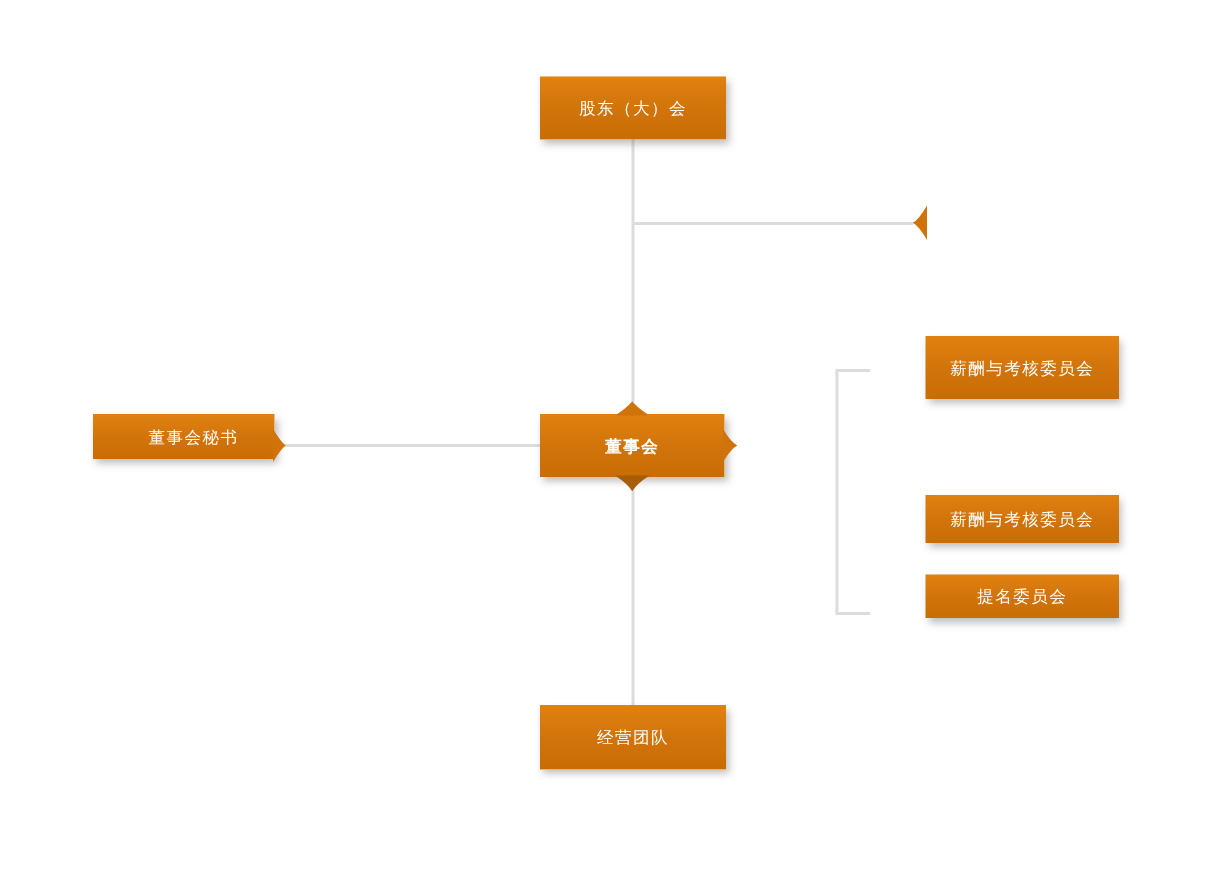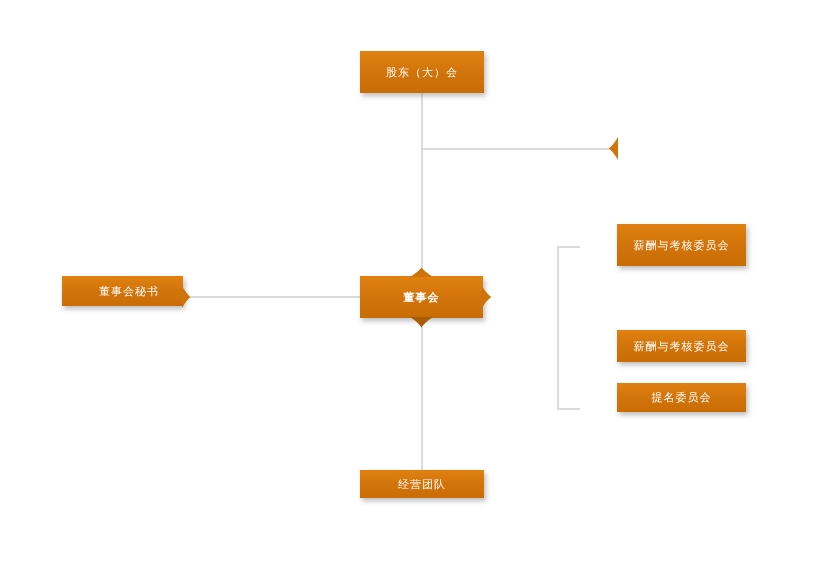--- a/index.html
+++ b/index.html
@@ -50,21 +50,21 @@
     white-space: nowrap;
   }
   .n-shareholders { left: 360px; top: 51px;  width: 124px; height: 42px; }
   .n-supervisory  { left: 617px; top: 128px; width: 125px; height: 41px; }
   .n-secretary    { left: 62px;  top: 276px; width: 121px; height: 30px; padding-left: 13px; }
   .n-board        { left: 360px; top: 276px; width: 123px; height: 42px; font-weight: bold; }
   .n-c1           { left: 617px; top: 224px; width: 129px; height: 42px; }
   .n-c2           { left: 617px; top: 277px; width: 129px; height: 42px; }
   .n-c3           { left: 617px; top: 330px; width: 129px; height: 32px; }
   .n-c4           { left: 617px; top: 383px; width: 129px; height: 29px; }
-  .n-management   { left: 360px; top: 470px; width: 124px; height: 28px; }
+  .n-management   { left: 360px; top: 470px; width: 124px; height: 43px; }
 </style>
 </head>
 <body>
 
 <div class="canvas">
 
   <svg class="layer lines" viewBox="0 0 814 580">
     <line x1="422" y1="92" x2="422" y2="268"></line>
     <line x1="422" y1="149" x2="609" y2="149"></line>
     <line x1="190" y1="297" x2="361" y2="297"></line>

